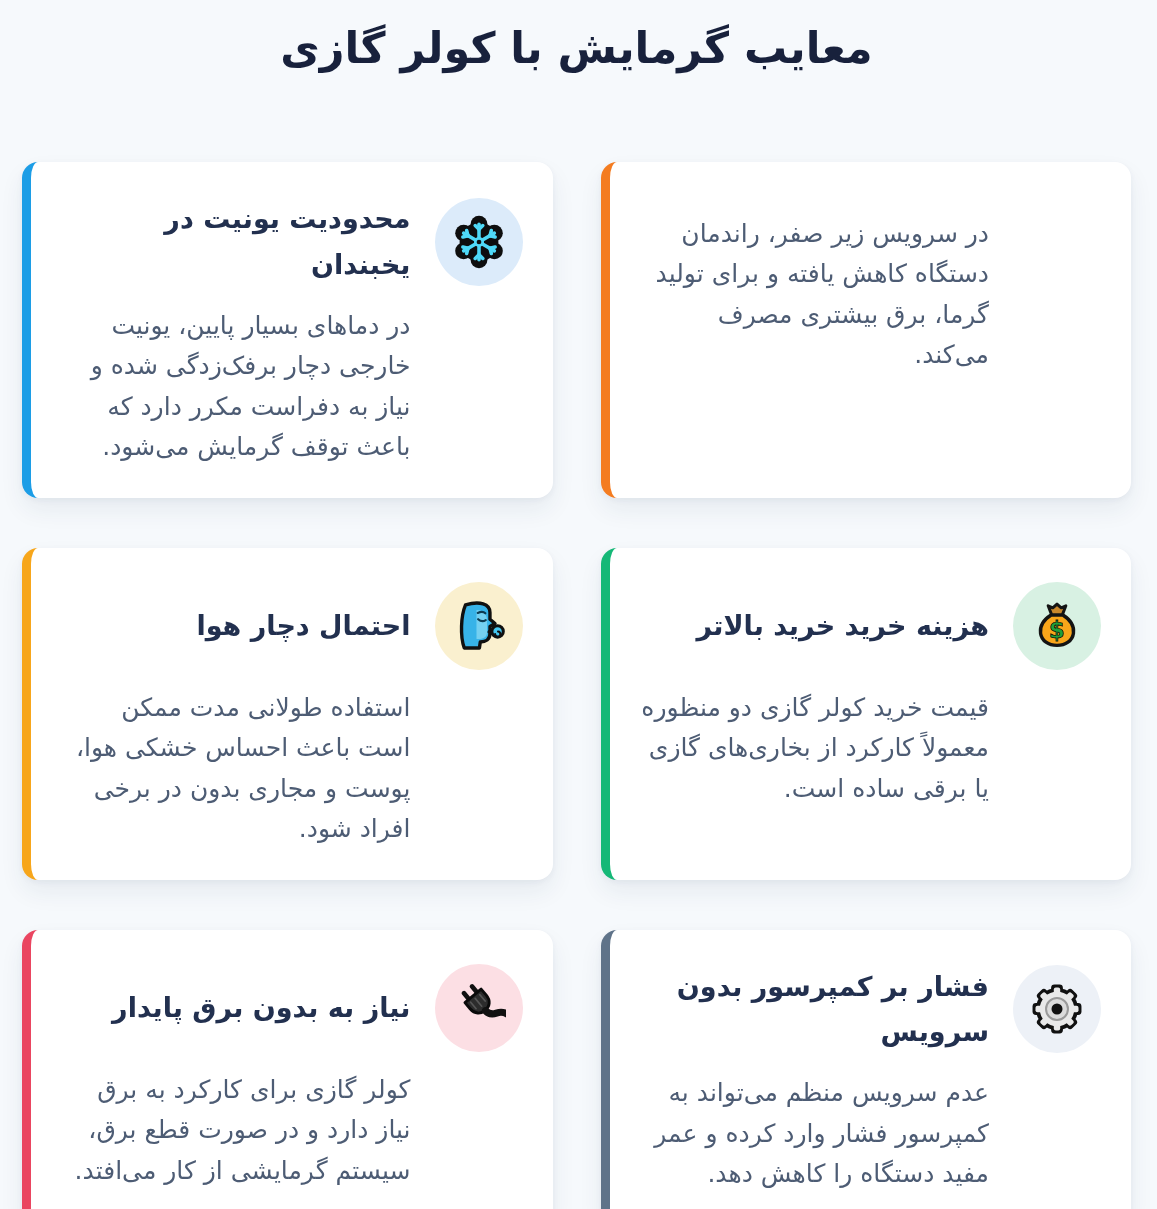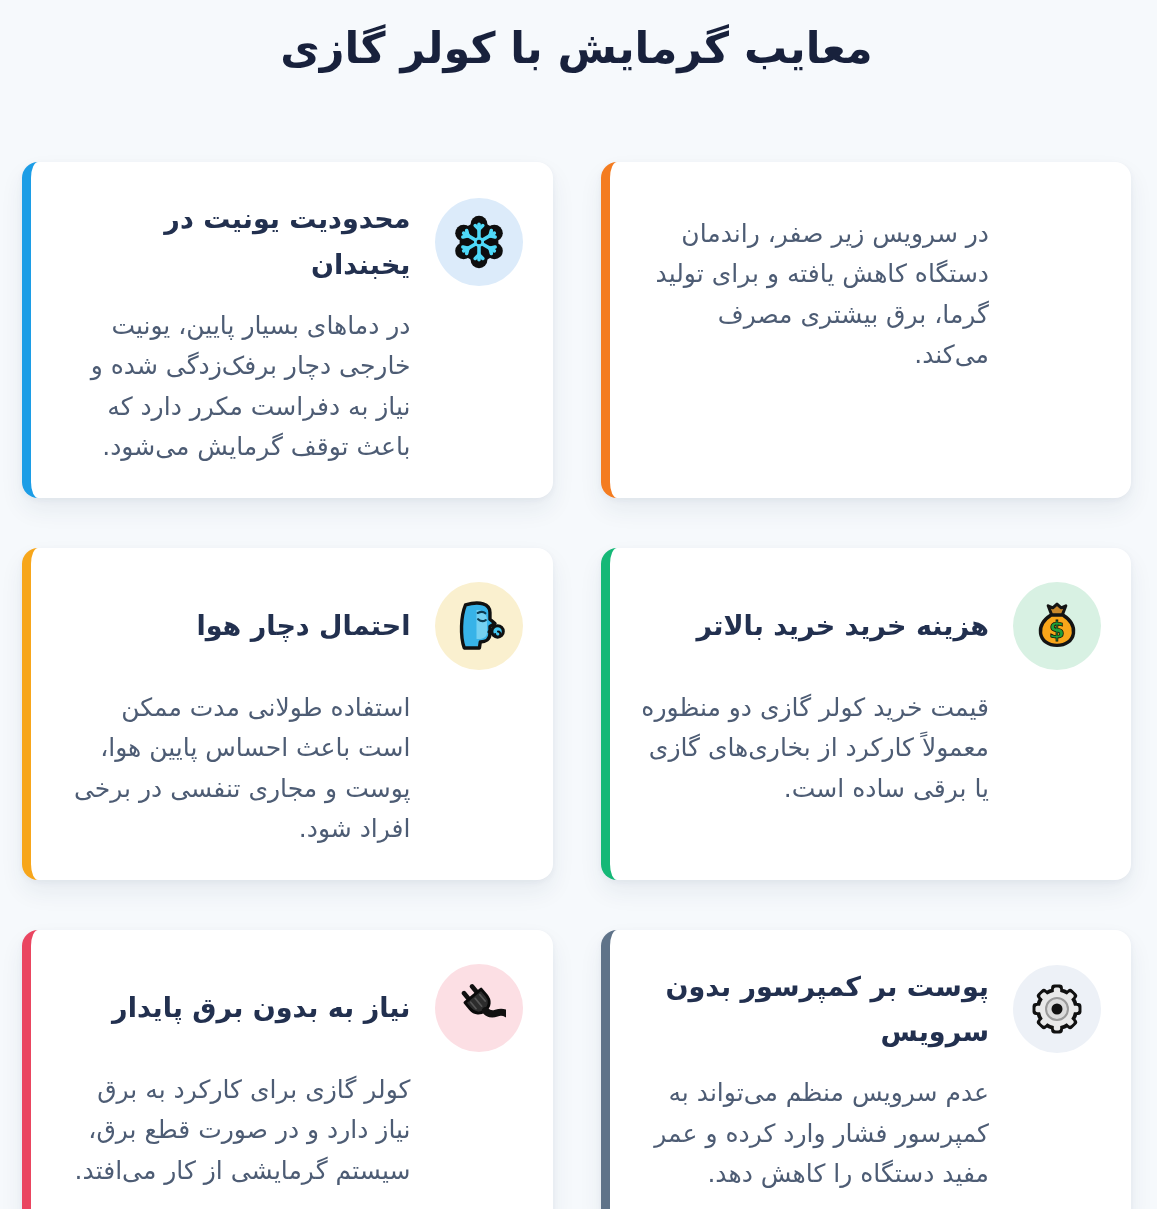--- a/index.html
+++ b/index.html
@@ -119,21 +119,21 @@
     <path d="M29 13 C38 13 41.5 19 41.5 25 L41.5 40 C41.5 44.5 37.5 47.5 32 47.5 L29 47.5 Z" fill="#74d0f1"></path>
     <path d="M30.5 16.5 q6 -2.5 9 0.5" stroke="#0d3b52" stroke-width="2.6" fill="none" stroke-linecap="round"></path>
     <path d="M31 24 q4.5 4 9 1" stroke="#0d3b52" stroke-width="2.6" fill="none" stroke-linecap="round"></path>
     <path d="M44 39 q3.5 2.5 6 1" stroke="#101010" stroke-width="4" fill="none" stroke-linecap="round"></path>
     <circle cx="54" cy="38.5" r="6.8" fill="#45c6ef" stroke="#101010" stroke-width="3.6"></circle>
     <path d="M54.5 38.5 a3.1 3.1 0 1 1 -3.4 3.1" stroke="#101010" stroke-width="2.4" fill="none" stroke-linecap="round"></path>
   </svg>
           </span>
       <h2 class="card-title">احتمال دچار هوا</h2>
     </div>
-    <p class="card-body">استفاده طولانی مدت ممکن است باعث احساس پایین هوا، پوست و مجاری تنفسی در برخی افراد شود.</p>
+    <p class="card-body">استفاده طولانی مدت ممکن است باعث احساس خشکی هوا، پوست و مجاری بدون در برخی افراد شود.</p>
   </section>
       <section class="card" style="--accent: #5f7389;">
     <div class="card-header">
       <span class="icon-circle" style="background: rgb(237, 241, 247);">
             <svg viewBox="0 0 64 64" xmlns="http://www.w3.org/2000/svg">
     <g transform="translate(32 32)">
       <g fill="#111111">
         <rect x="-7" y="-29" width="14" height="58" rx="4"></rect>
         <rect x="-7" y="-29" width="14" height="58" rx="4" transform="rotate(45)"></rect>
         <rect x="-7" y="-29" width="14" height="58" rx="4" transform="rotate(90)"></rect>
@@ -145,21 +145,21 @@
         <rect x="-3.8" y="-25.5" width="7.6" height="51" rx="2.4" transform="rotate(45)"></rect>
         <rect x="-3.8" y="-25.5" width="7.6" height="51" rx="2.4" transform="rotate(90)"></rect>
         <rect x="-3.8" y="-25.5" width="7.6" height="51" rx="2.4" transform="rotate(135)"></rect>
       </g>
       <circle r="20.5" fill="#e9e9e9"></circle>
       <circle r="13" fill="#dcdcdc" stroke="#9a9a9a" stroke-width="2.4"></circle>
       <circle r="6.5" fill="#111111"></circle>
     </g>
   </svg>
           </span>
-      <h2 class="card-title">پوست بر کمپرسور بدون سرویس</h2>
+      <h2 class="card-title">فشار بر کمپرسور بدون سرویس</h2>
     </div>
     <p class="card-body">عدم سرویس منظم می‌تواند به کمپرسور فشار وارد کرده و عمر مفید دستگاه را کاهش دهد.</p>
   </section>
       <section class="card" style="--accent: #ea4560;">
     <div class="card-header">
       <span class="icon-circle" style="background: rgb(252, 223, 228);">
             <svg viewBox="0 0 64 64" xmlns="http://www.w3.org/2000/svg">
     <g transform="rotate(-40 32 26)">
       <rect x="23" y="3" width="5.5" height="13" rx="2.5" fill="#111111"></rect>
       <rect x="35.5" y="3" width="5.5" height="13" rx="2.5" fill="#111111"></rect>

